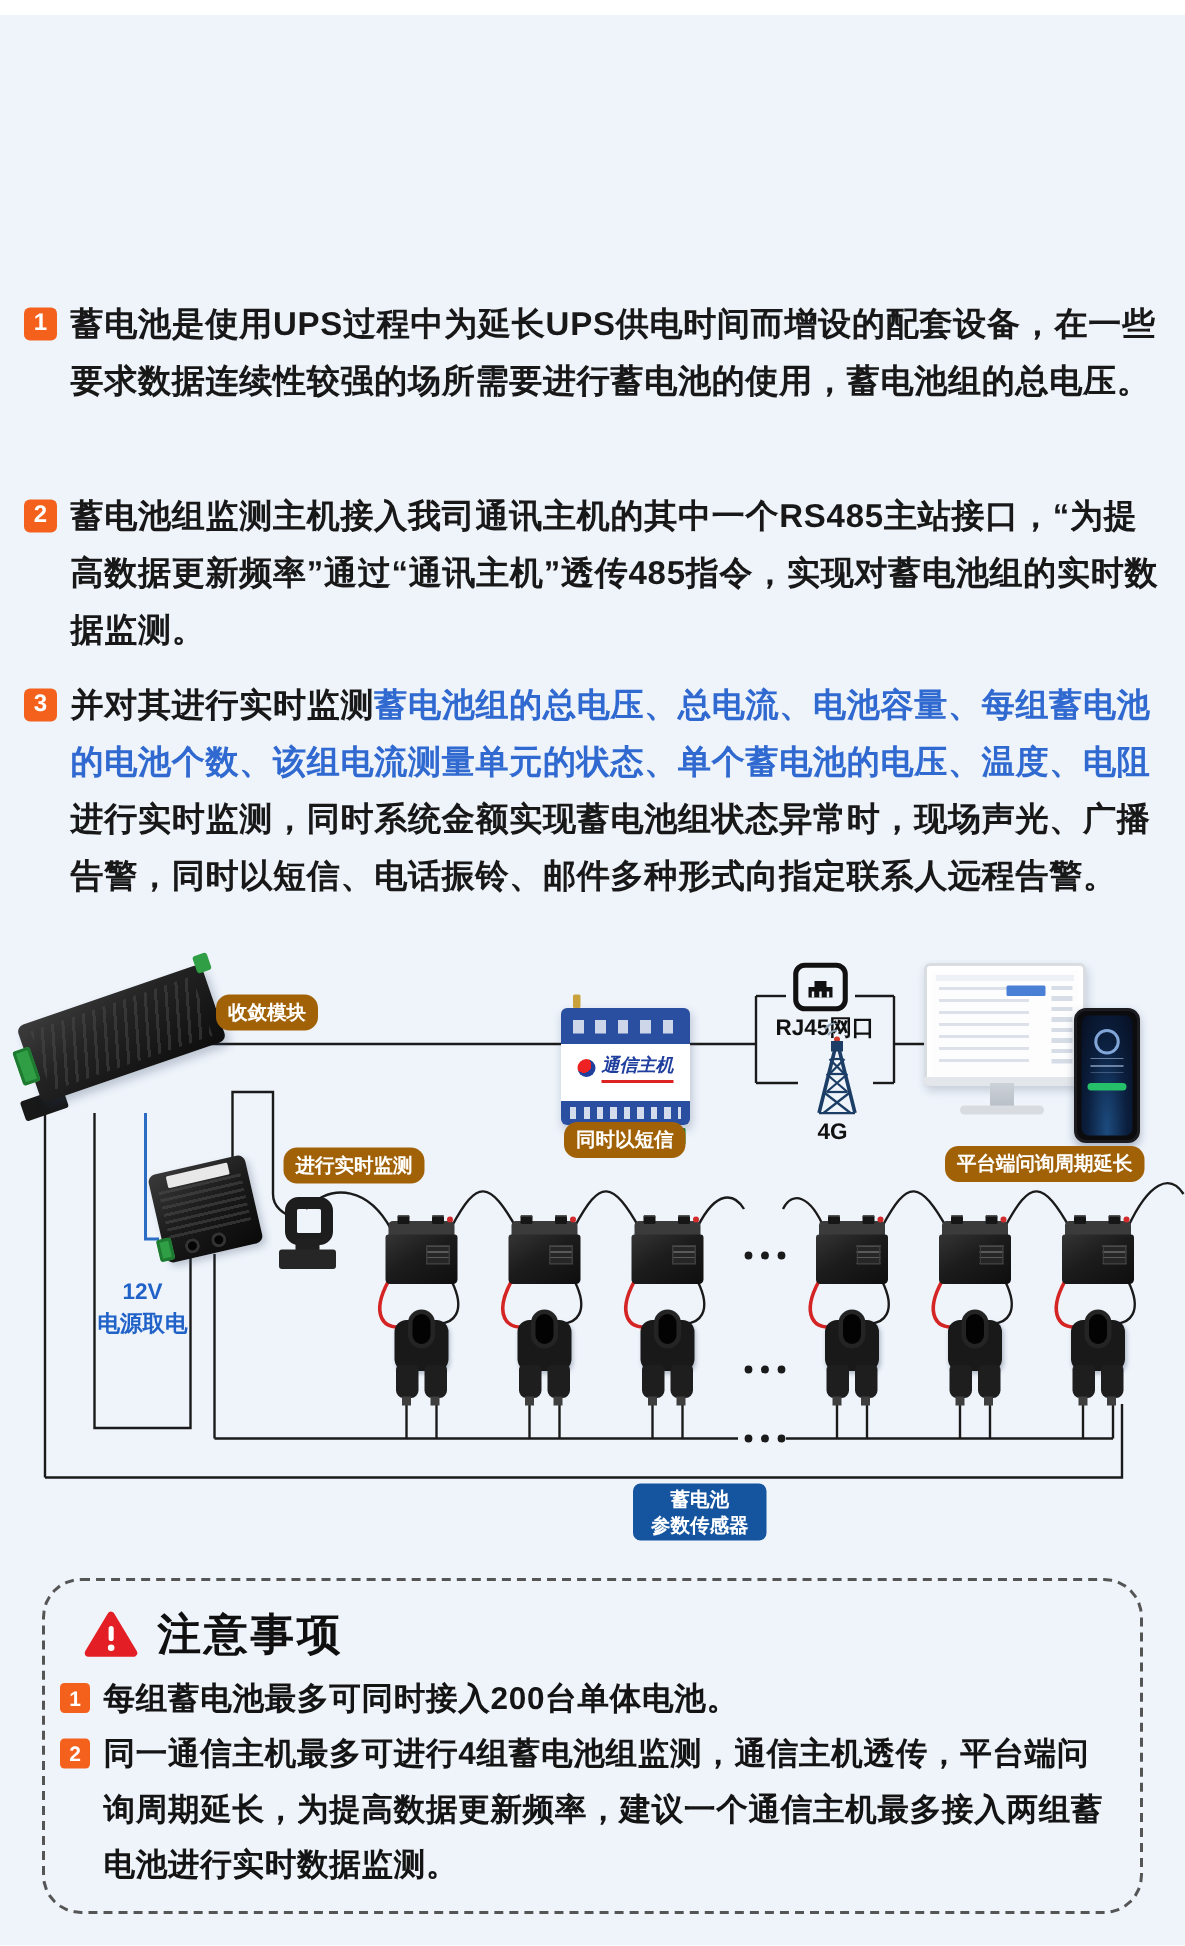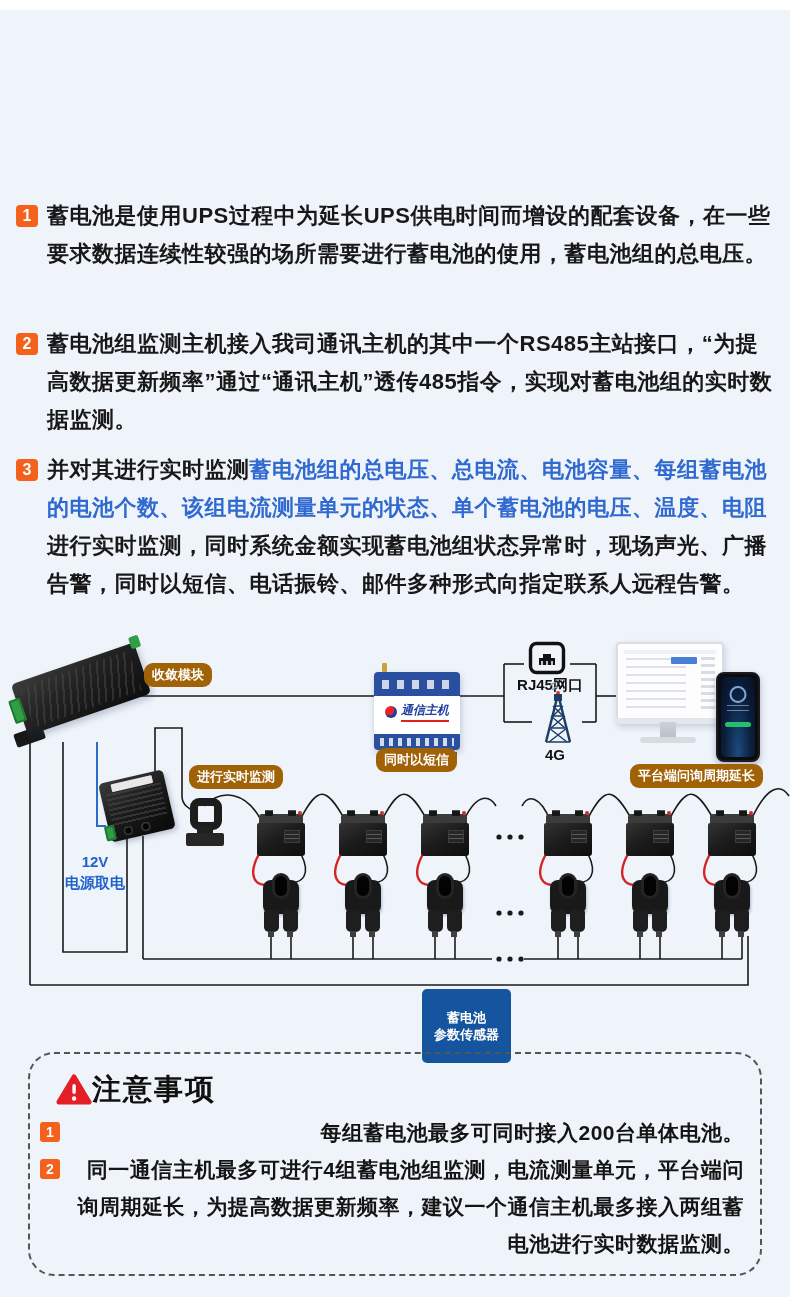--- a/index.html
+++ b/index.html
@@ -20,21 +20,21 @@
          color:#fff;font-size:16px;font-weight:bold;display:flex;align-items:center;justify-content:center;}
   .ftext{flex:1;font-size:22px;line-height:38px;color:#181818;font-weight:600;letter-spacing:0.5px;}
   .hl{color:#3069d0;}
 
   
   .diagram{position:absolute;left:0;top:630px;width:790px;height:412px;}
   .wires{position:absolute;left:0;top:0;}
   .dlabel{position:absolute;background:#a16207;color:#fff;font-size:13px;font-weight:bold;
           padding:3px 8px;border-radius:9px;white-space:nowrap;}
   .dlabel2{position:absolute;background:#15549e;color:#fff;font-size:13px;font-weight:bold;
-          padding:20px 12px;border-radius:5px;text-align:center;line-height:17px;}
+          padding:2px 12px;border-radius:5px;text-align:center;line-height:17px;}
   .plaintext{position:absolute;color:#111;font-size:15px;font-weight:600;text-align:center;}
   .bluetext{position:absolute;color:#2062c8;font-size:15px;font-weight:bold;text-align:center;line-height:21px;}
 
   
   .dev-converge{position:absolute;left:16px;top:32px;width:130px;height:54px;transform:rotate(-19deg);}
   .dev-converge .body{position:absolute;inset:0;border-radius:5px;
       background:linear-gradient(160deg,#3c3c3c 0%,#232323 40%,#0d0d0d 100%);
       box-shadow:2px 4px 6px rgba(40,60,90,.25);}
   .dev-converge .ridges{position:absolute;left:8px;right:8px;top:6px;bottom:6px;opacity:.5;
       background:repeating-linear-gradient(105deg,#4a4a4a 0 2px,transparent 2px 7px);}
@@ -125,26 +125,26 @@
       box-shadow:1px 2px 3px rgba(40,60,90,.3);}
   .sensor .slot{position:absolute;left:12px;top:-4px;width:12px;height:20px;background:#030303;border-radius:6px;
       box-shadow:0 0 0 3px #242424;}
   .sensor .leg{position:absolute;top:30px;width:15px;height:22px;background:#1e1e1e;border-radius:3px 3px 5px 5px;}
   .sensor .ll{left:1px;} .sensor .lr{right:1px;}
   .sensor .pin{position:absolute;bottom:-5px;left:4px;width:6px;height:6px;background:#3e3e3e;}
 
   
   .notebox{position:absolute;left:28px;top:1052px;width:730px;height:220px;
       border:2px dashed #555;border-radius:26px;}
-  .note-head{position:absolute;left:26px;top:16px;display:flex;align-items:center;gap:0;}
+  .note-head{position:absolute;left:26px;top:16px;display:flex;align-items:center;gap:13px;}
   .note-title{font-size:29px;font-weight:bold;color:#101010;letter-spacing:2px;}
   .note-items{position:absolute;left:10px;top:60px;right:16px;}
   .note-item{display:flex;gap:9px;align-items:flex-start;}
   .note-item .numbadge{width:20px;height:20px;font-size:14px;margin-top:8px;border-radius:3px;}
-  .ntext{flex:1;font-size:21px;line-height:37px;color:#141414;font-weight:600;letter-spacing:0.5px;text-align:right;}
+  .ntext{flex:1;font-size:21px;line-height:37px;color:#141414;font-weight:600;letter-spacing:0.5px;}
 </style>
 </head>
 <body>
 
 <div class="page">
   <div class="panel"></div>
 
 
   <div class="feature" style="top:197px;">
     <span class="numbadge">1</span>
@@ -471,17 +471,17 @@
       </svg>
       <div class="note-title">注意事项</div>
     </div>
     <div class="note-items">
       <div class="note-item">
         <span class="numbadge">1</span>
         <div class="ntext">每组蓄电池最多可同时接入200台单体电池。</div>
       </div>
       <div class="note-item">
         <span class="numbadge">2</span>
-        <div class="ntext">同一通信主机最多可进行4组蓄电池组监测，电流测量单元，平台端问询周期延长，为提高数据更新频率，建议一个通信主机最多接入两组蓄电池进行实时数据监测。</div>
+        <div class="ntext">同一通信主机最多可进行4组蓄电池组监测，通信主机透传，平台端问询周期延长，为提高数据更新频率，建议一个通信主机最多接入两组蓄电池进行实时数据监测。</div>
       </div>
     </div>
   </div>
 </div>
 
 </body></html>

